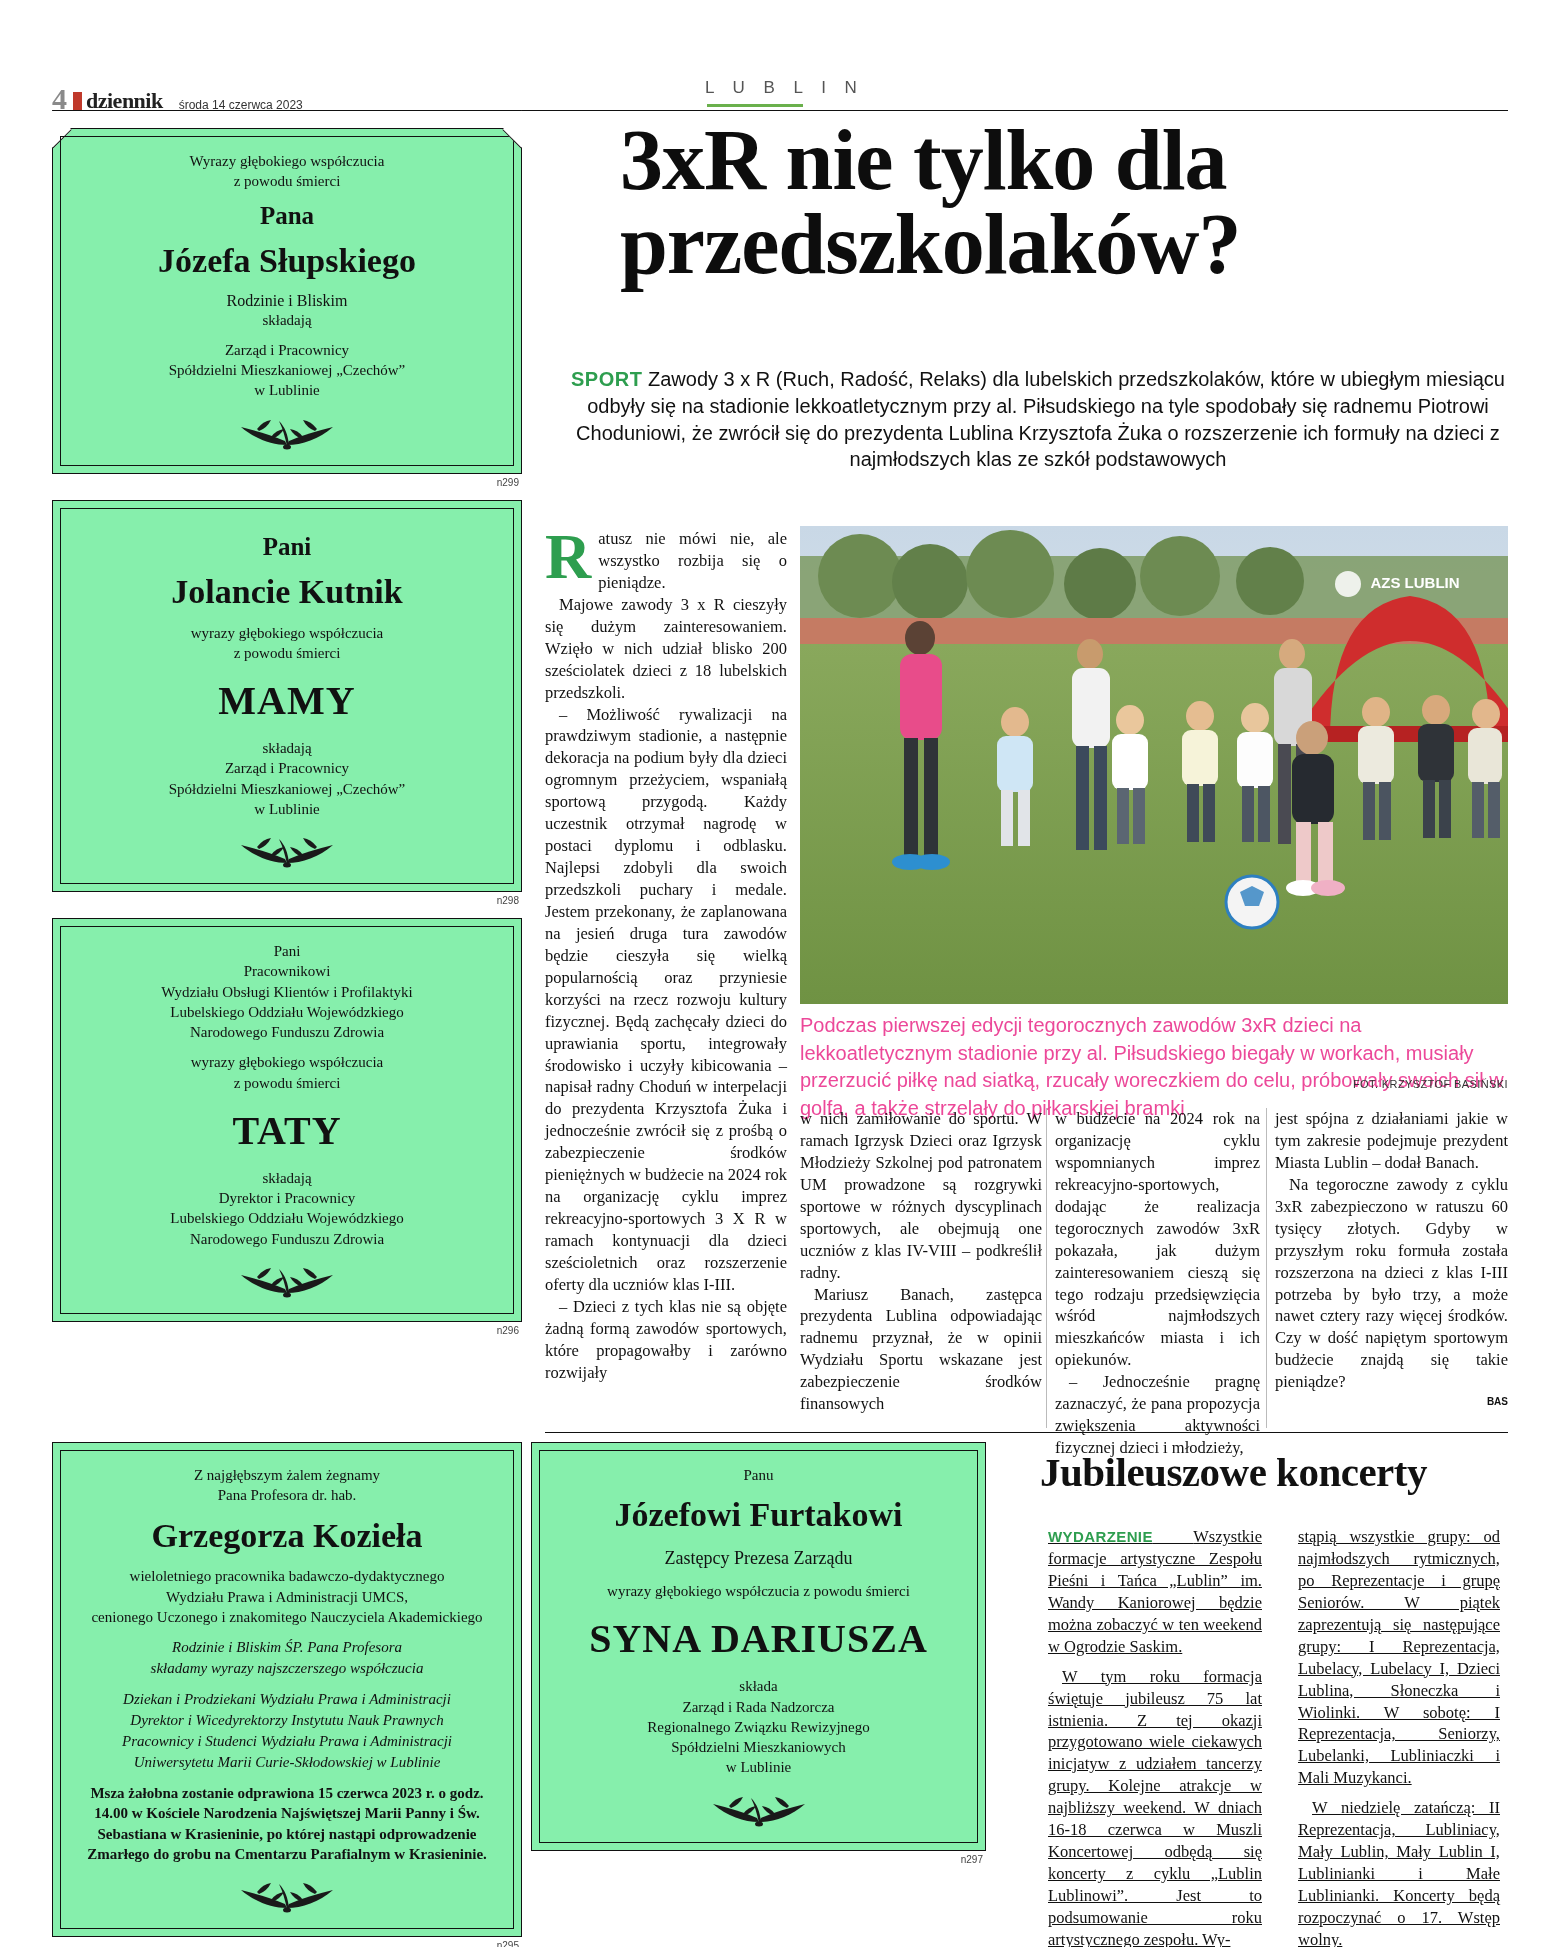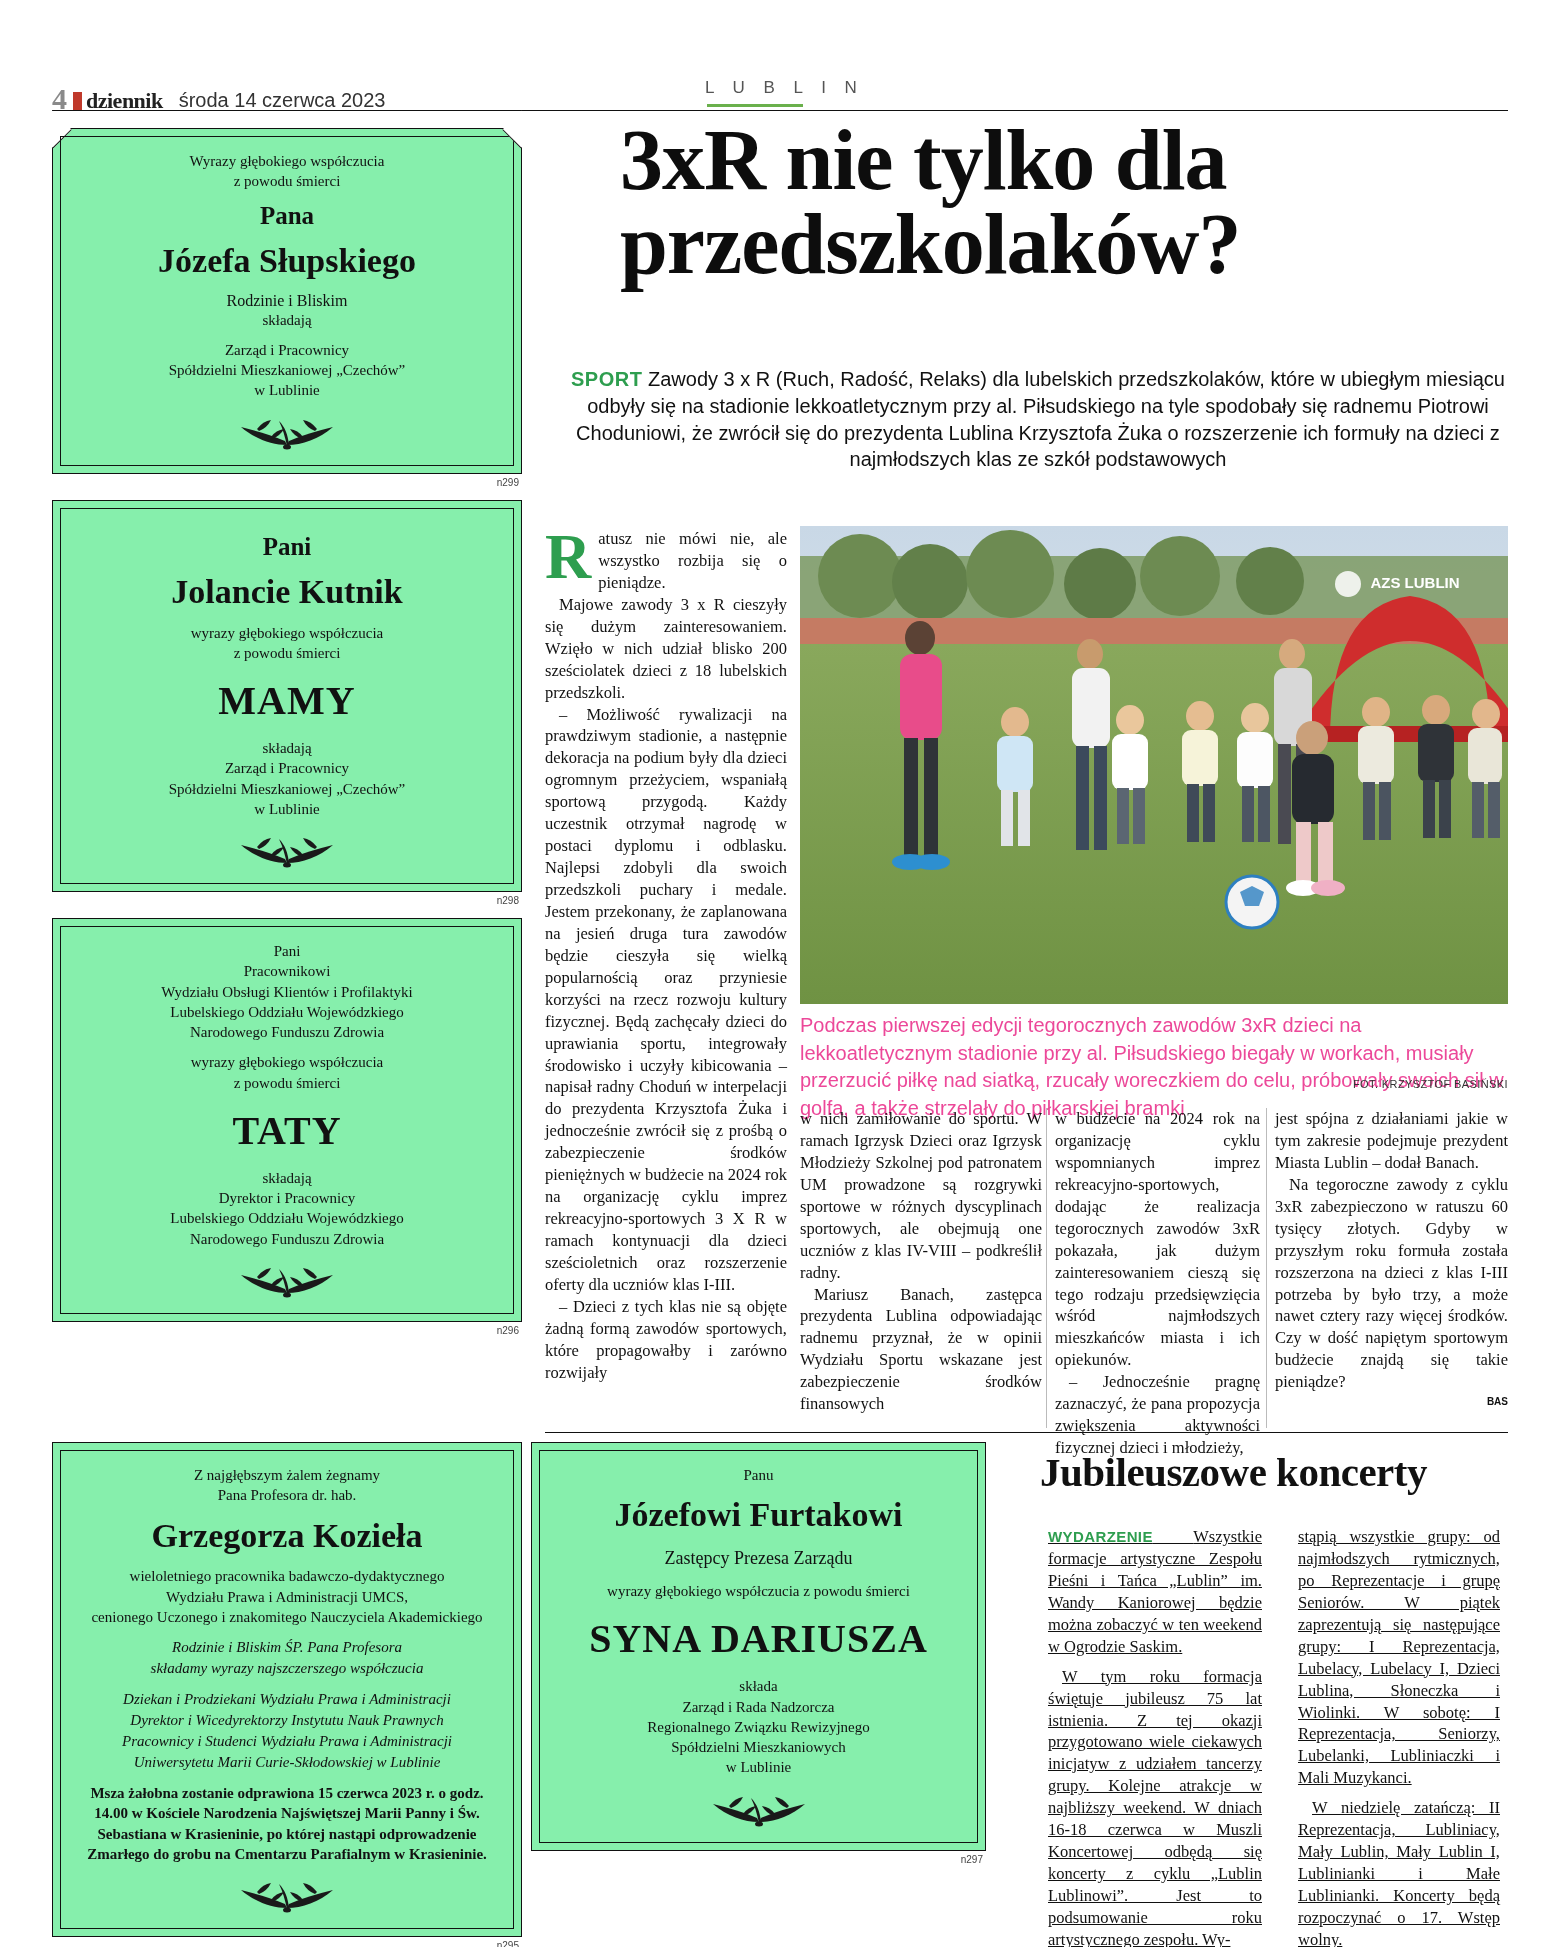--- a/index.html
+++ b/index.html
@@ -27,21 +27,21 @@
   .brand-mark {
     display:flex; align-items:center; gap:4px; margin-right:16px;
   }
   .brand-bar { width:9px; height:19px; background:#c0392b; }
   .brand-word {
     font-family:"Liberation Serif", serif;
     font-size:22px; font-weight:700; letter-spacing:-0.5px; color:#222;
   }
   .masthead-date {
     font-family:"Liberation Sans", sans-serif;
-    font-size:20px; color:#333; padding-bottom:2px;
+    font-size:12px; color:#333; padding-bottom:2px;
   }
   .section-label {
     position:absolute; left:705px; top:78px;
     font-family:"Liberation Sans", sans-serif;
     font-size:17px; letter-spacing:7px; color:#555; font-weight:400;
   }
   .section-rule {
     position:absolute; left:707px; top:104px; width:96px; height:3px; background:#6ab04c;
   }
   .masthead-rule {

